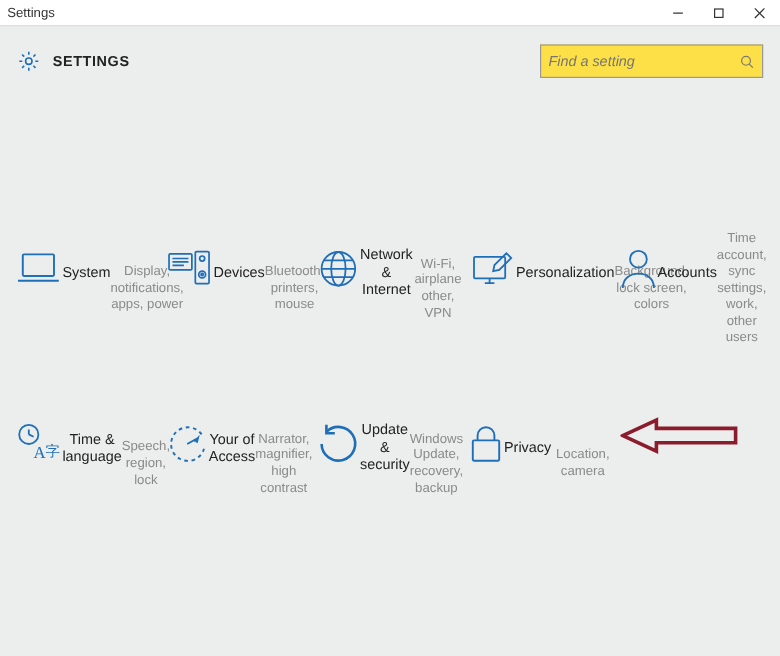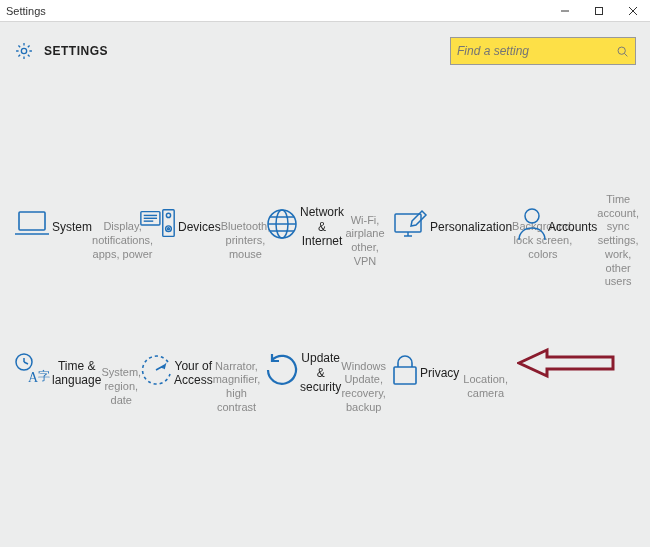--- a/index.html
+++ b/index.html
@@ -173,21 +173,21 @@
     <span class="icon">
       <svg width="40" height="36" viewBox="0 0 40 36" fill="none" stroke="currentColor" stroke-width="1.5">
         <circle cx="12" cy="10" r="8"></circle>
         <line x1="12" y1="6" x2="12" y2="10"></line>
           <line x1="12" y1="10" x2="16" y2="12"></line>
         <text x="16" y="30" font-size="14" fill="currentColor" stroke="none" font-family="Segoe UI">A</text>
         <text x="26" y="28" font-size="12" fill="currentColor" stroke="none" font-family="Segoe UI">字</text>
       </svg>
     </span>
     <div class="name">Time &amp; language</div>
-    <div class="desc">System, region, date</div>
+    <div class="desc">Speech, region, lock</div>
   </div>
 
   <div class="tile">
     <span class="icon">
       <svg width="36" height="36" viewBox="0 0 36 36" fill="none" stroke="currentColor" stroke-width="1.6">
         <path d="M30 10a14 14 0 1 0 2 12" stroke-dasharray="3 3"></path>
         <path d="M18 18l9-5-3 3 3-3-1 4"></path>
       </svg>
     </span>
     <div class="name">Your of Access</div>

